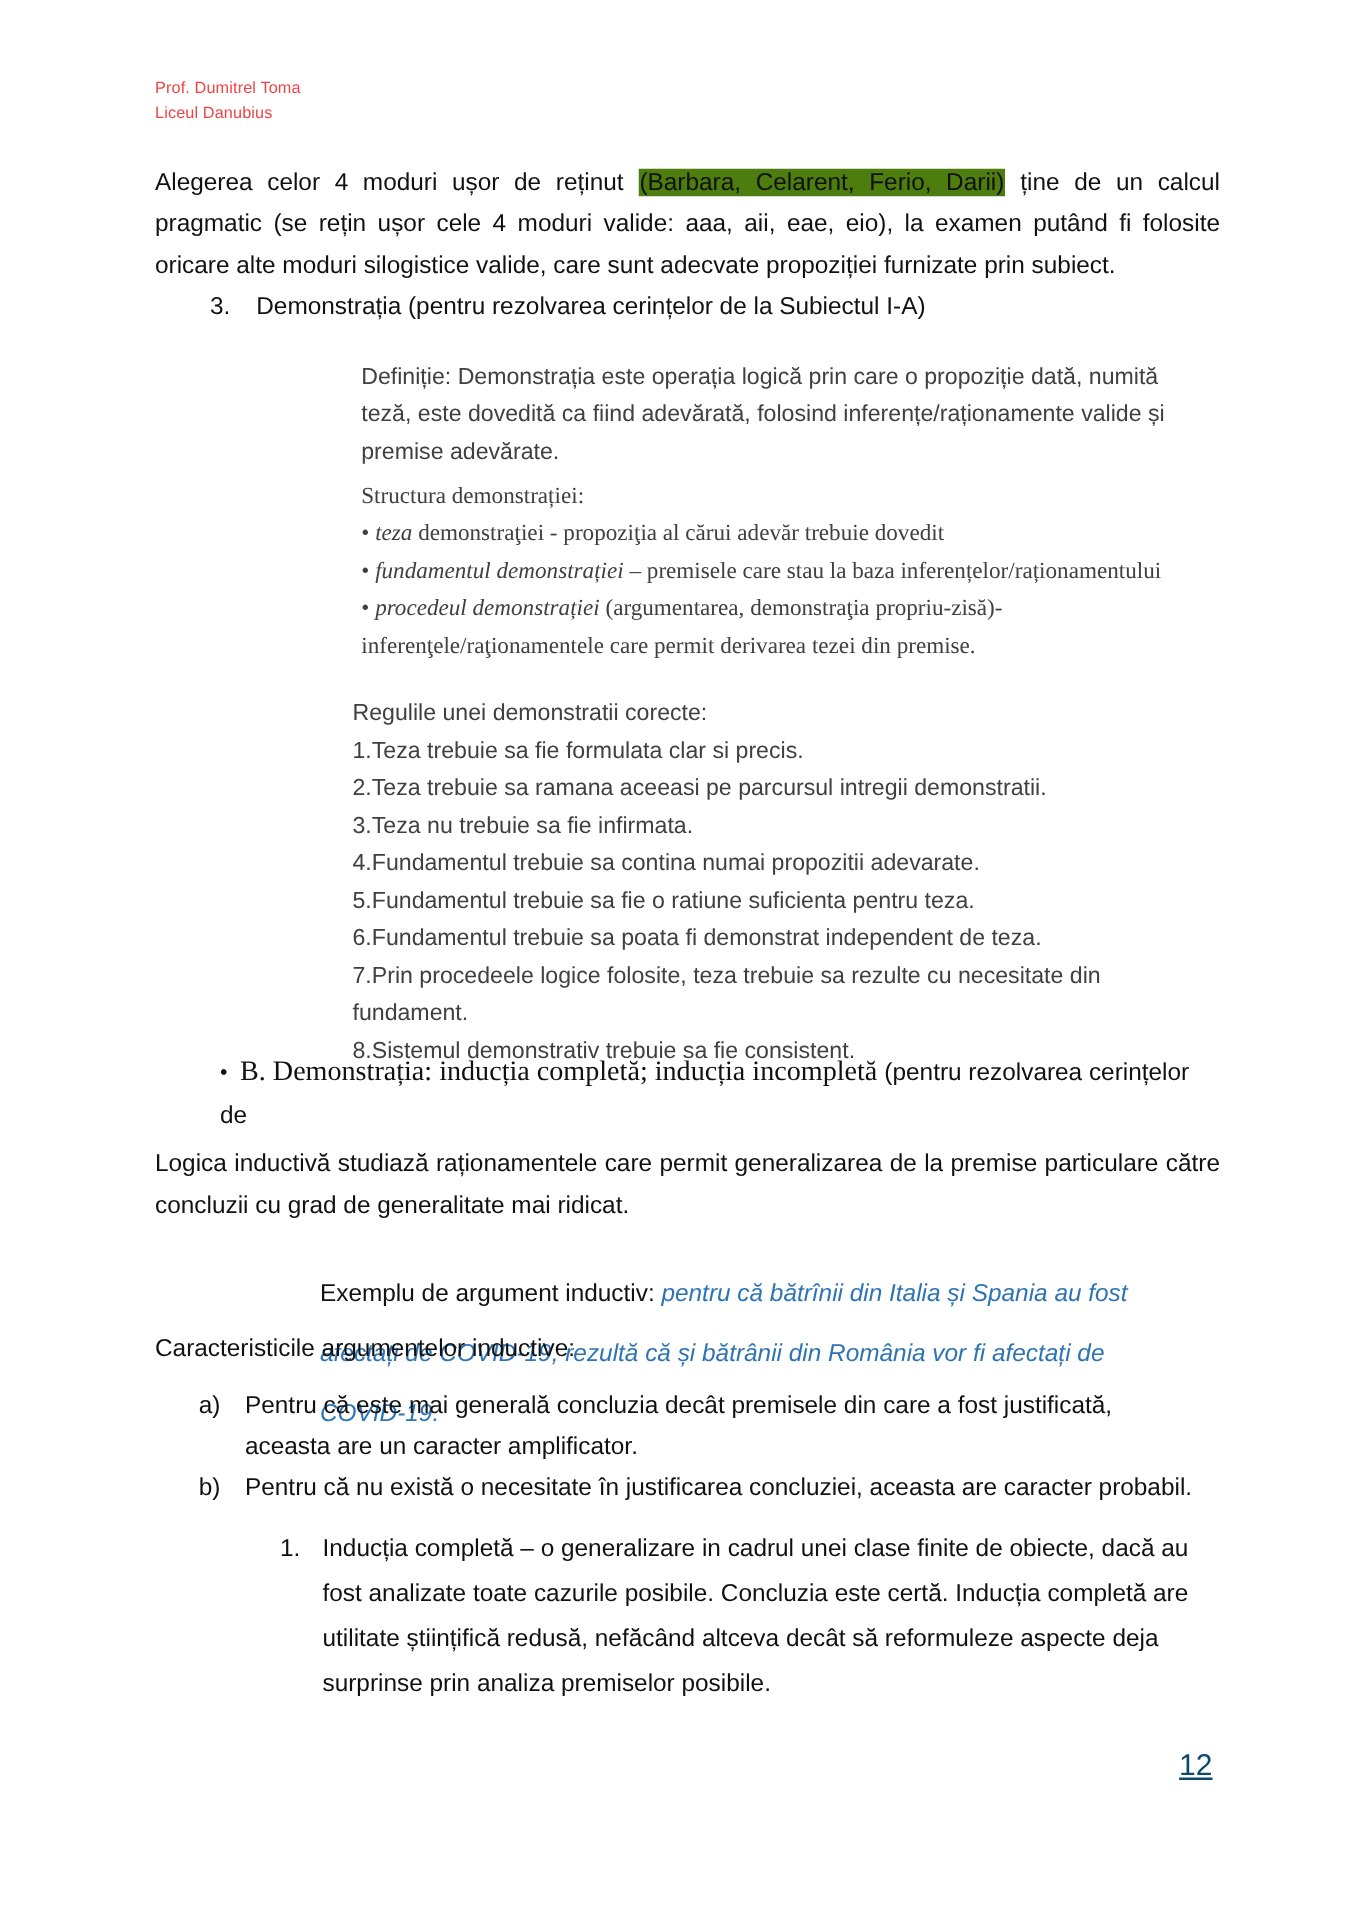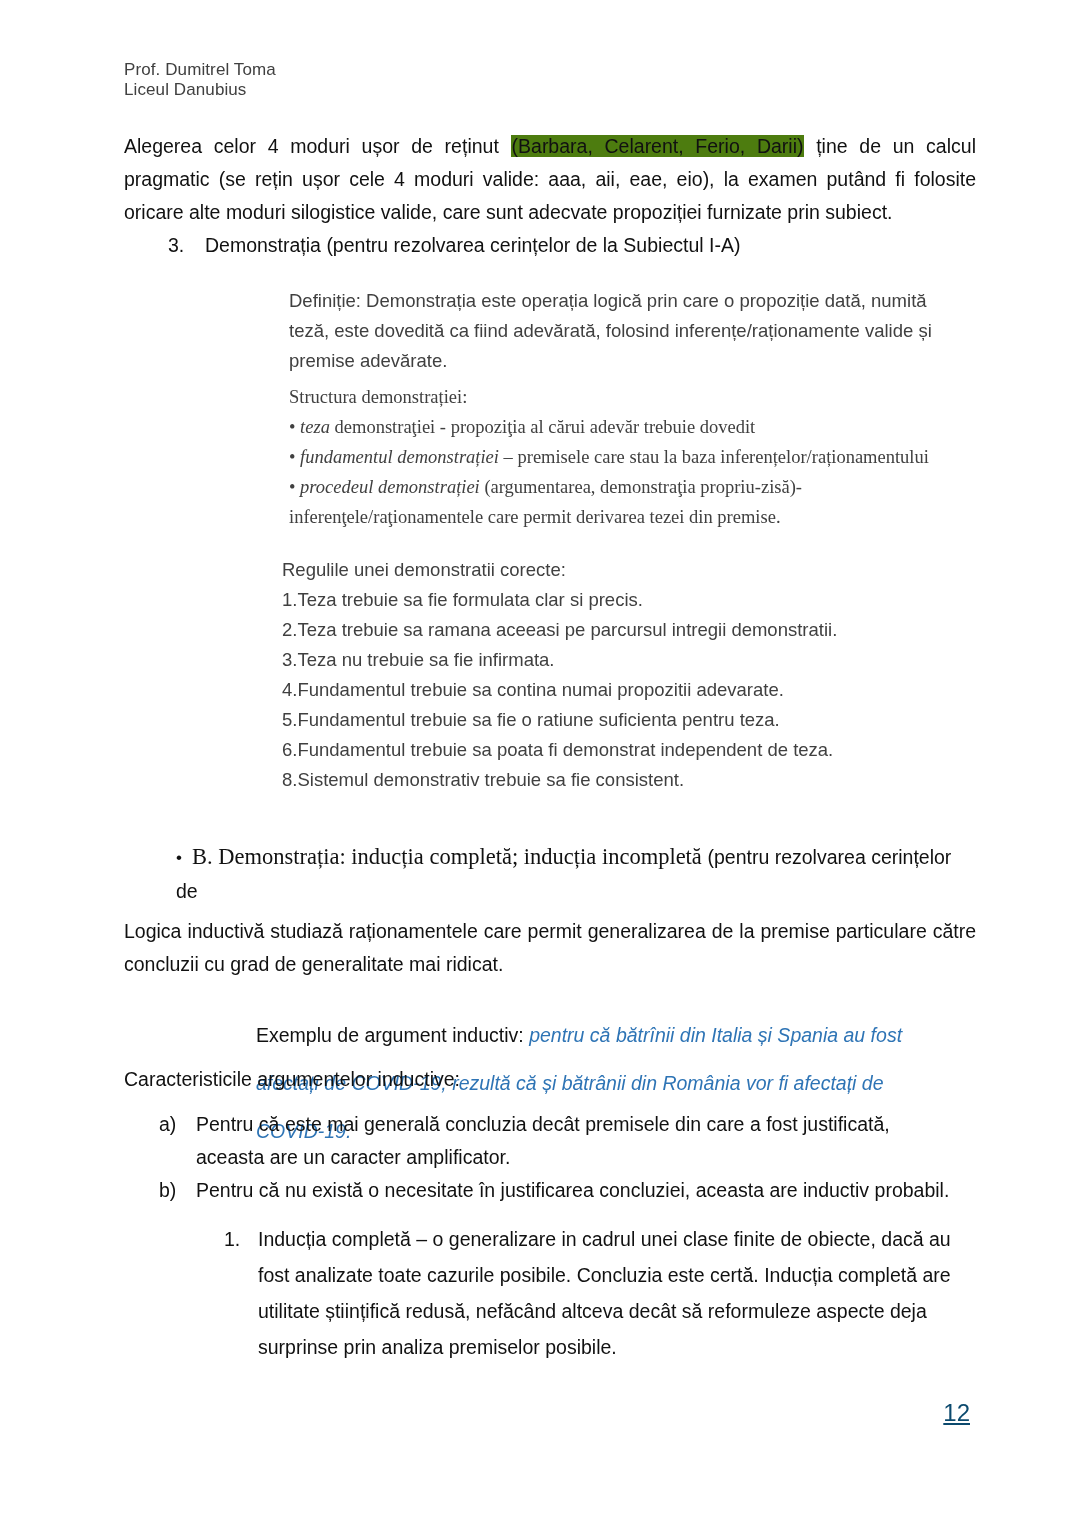--- a/index.html
+++ b/index.html
@@ -18,23 +18,23 @@
     background: #ffffff;
     overflow: hidden;
     box-sizing: border-box;
   }
 
   
   .doc-header {
     position: absolute;
     left: 124px;
     top: 60px;
-    font-size: 17px;
+    font-size: 13px;
     line-height: 20px;
-    color: #404040;
+    color: #ef4444;
     letter-spacing: 0.1px;
   }
   .doc-header div { white-space: pre; }
 
   
   .body-text {
     position: absolute;
     font-size: 19.5px;
     line-height: 33px;
     color: #111111;
@@ -152,20 +152,21 @@
   </div>
 
   <div class="indent-block" style="left:282px; top:555px; width:660px;">
     <div>Regulile unei demonstratii corecte:</div>
     <div>1.Teza trebuie sa fie formulata clar si precis.</div>
     <div>2.Teza trebuie sa ramana aceeasi pe parcursul intregii demonstratii.</div>
     <div>3.Teza nu trebuie sa fie infirmata.</div>
     <div>4.Fundamentul trebuie sa contina numai propozitii adevarate.</div>
     <div>5.Fundamentul trebuie sa fie o ratiune suficienta pentru teza.</div>
     <div>6.Fundamentul trebuie sa poata fi demonstrat independent de teza.</div>
+    <div>7.Prin procedeele logice folosite, teza trebuie sa rezulte cu necesitate din fundament.</div>
     <div>8.Sistemul demonstrativ trebuie sa fie consistent.</div>
   </div>
 
   <div class="serif-head">
     <span class="bullet">•</span>
     <span class="sh-inner">
       <span class="serif-part">B. Demonstrația: inducția completă; inducția incompletă </span><span class="sans-part">(pentru rezolvarea cerințelor de</span>
     </span>
   </div>
 
@@ -177,21 +178,21 @@
 
   <div class="body-text" style="left:124px; top:1063px; width:852px;">Caracteristicile argumentelor inductive:</div>
 
   <div class="list-row" style="left:159px; top:1108px; width:795px;">
     <span class="list-marker" style="width:37px;">a)</span>
     <span class="list-text">Pentru că este mai generală concluzia decât premisele din care a fost justificată, aceasta are un caracter amplificator.</span>
   </div>
 
   <div class="list-row" style="left:159px; top:1174px; width:795px;">
     <span class="list-marker" style="width:37px;">b)</span>
-    <span class="list-text">Pentru că nu există o necesitate în justificarea concluziei, aceasta are inductiv probabil.</span>
+    <span class="list-text">Pentru că nu există o necesitate în justificarea concluziei, aceasta are caracter probabil.</span>
   </div>
 
   <div class="list-row" style="left:224px; top:1221px; width:730px; line-height:36px;">
     <span class="list-marker" style="width:34px;">1.</span>
     <span class="list-text">Inducția completă – o generalizare in cadrul unei clase finite de obiecte, dacă au fost analizate toate cazurile posibile. Concluzia este certă. Inducția completă are utilitate științifică redusă, nefăcând altceva decât să reformuleze aspecte deja surprinse prin analiza premiselor posibile.</span>
   </div>
 
   <div class="page-number">12</div>
 
 </div>

